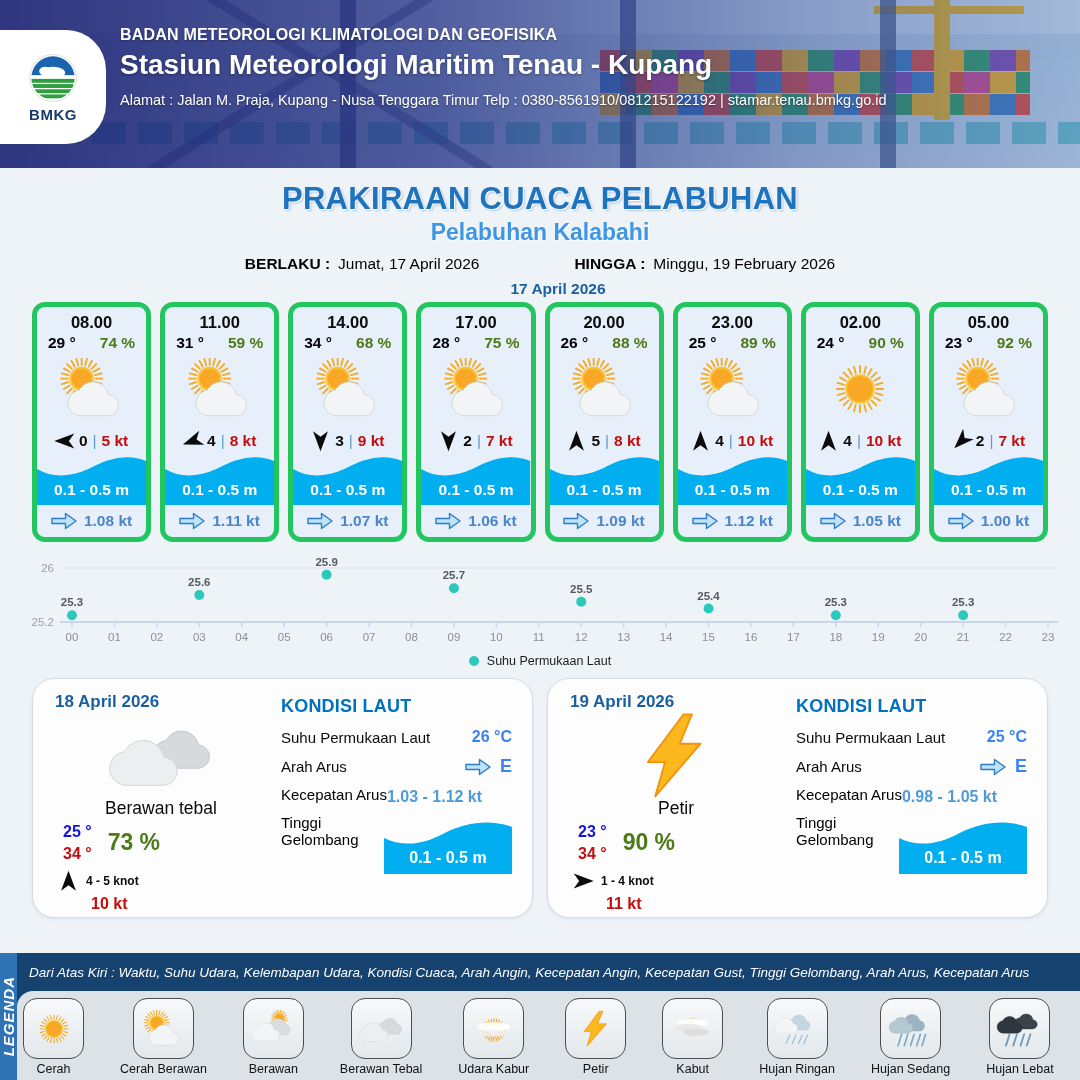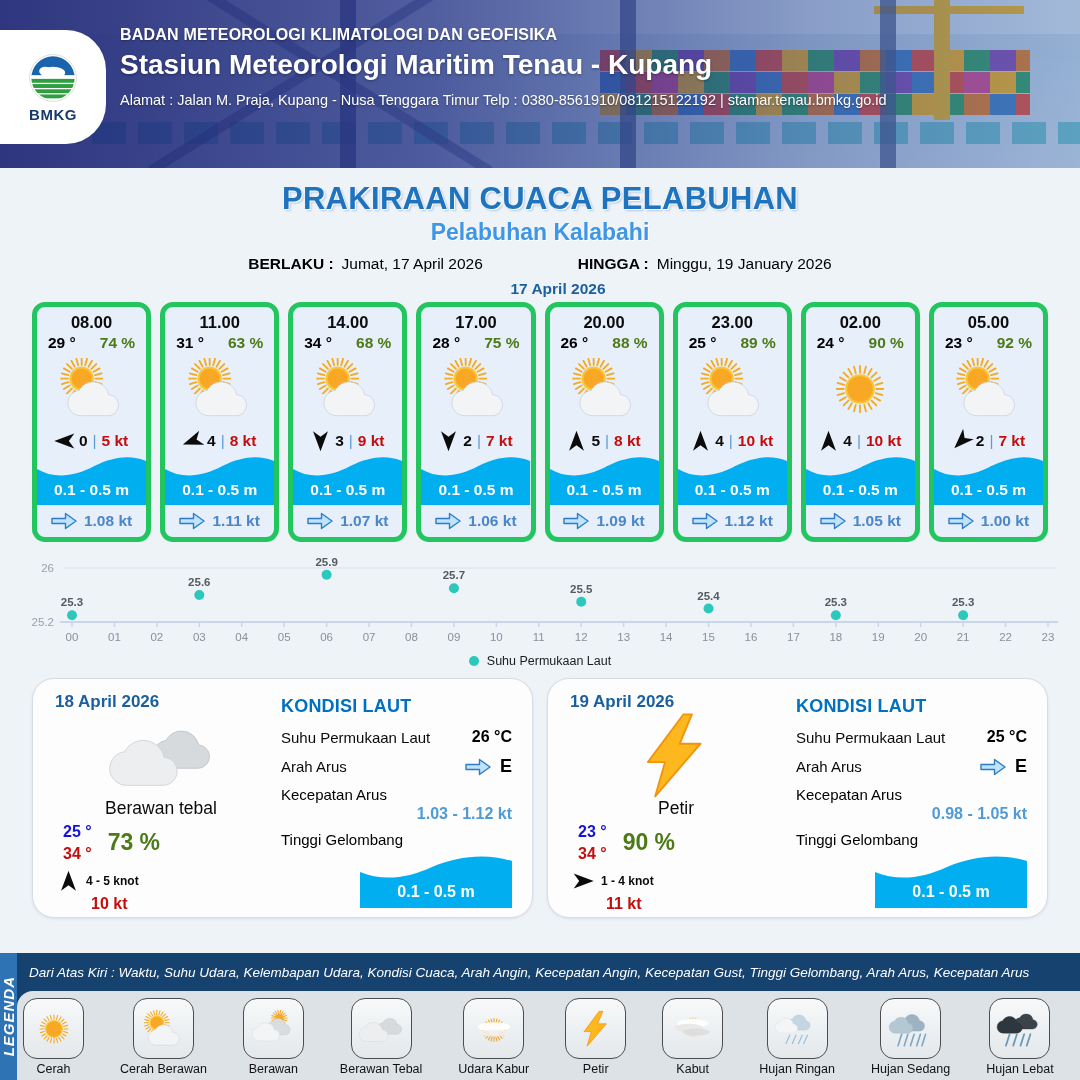--- a/index.html
+++ b/index.html
@@ -89,23 +89,23 @@
   .tmin { color:#1414d6; }
   .tmax { color:#c40e0e; }
   .d-hum { font-size:23px; font-weight:bold; color:#4c7a16; }
   .d-wind { display:flex; align-items:center; gap:8px; margin:6px 0 0 4px;
     font-size:12px; font-weight:bold; color:#0b0b0b; }
   .d-gust { margin:3px 0 0 36px; font-size:16px; font-weight:bold; color:#c40e0e; }
   .d-right { flex:1; padding-left:4px; display:flex; flex-direction:column; }
   .sea-title { font-size:18px; font-weight:bold; color:#0070c0; margin:4px 0 6px; letter-spacing:.2px; }
   .sea-row { display:flex; justify-content:space-between; align-items:center; margin:5px 0; font-size:15px; color:#0b0b0b; }
   .sea-row .sl { font-size:15px; }
-  .sea-row .sv { color:#000000; font-weight:bold; font-size:16px; }
+  .sea-row .sv { color:#3b82f6; font-weight:bold; font-size:16px; }
   .sv.dir { display:flex; align-items:center; gap:9px; font-size:18px; }
-  .sea-col { display:flex; flex-direction:column; margin:4px 0; font-size:15px; }
+  .sea-col { display:flex; flex-direction:row; margin:4px 0; font-size:15px; }
   .sea-col .sv { align-self:flex-end; color:#4e9bd8; font-weight:bold; font-size:16px; margin-top:2px; }
   .d-wave { position:relative; width:152px; height:58px; align-self:flex-end; margin-top:2px; }
   .d-wave svg { position:absolute; inset:0; width:100%; height:100%; }
   .d-wave-text { position:absolute; left:0; right:0; bottom:7px; text-align:center;
     color:#fff; font-size:16px; font-weight:bold; }
 
   
   .footer { position:absolute; left:0; right:0; bottom:0; height:127px; display:flex; }
   .leg-strip { width:36px; background:#2e74b5; display:flex; align-items:center; justify-content:center; }
   .leg-strip span { transform:rotate(180deg); writing-mode:vertical-rl;
@@ -162,21 +162,21 @@
     <div class="hdr-station">Stasiun Meteorologi Maritim Tenau - Kupang</div>
     <div class="hdr-addr">Alamat : Jalan M. Praja, Kupang - Nusa Tenggara Timur Telp : 0380-8561910/081215122192  | stamar.tenau.bmkg.go.id</div>
   </div>
 </div>
 
 <div class="title-wrap">
   <div class="main-title">PRAKIRAAN CUACA PELABUHAN</div>
   <div class="sub-title">Pelabuhan Kalabahi</div>
   <div class="validity">
     <span><b>BERLAKU :</b><span>Jumat, 17 April 2026</span></span>
-    <span><b>HINGGA :</b><span>Minggu, 19 January 2026</span></span>
+    <span><b>HINGGA :</b><span>Minggu, 19 February 2026</span></span>
   </div>
   <div class="day-label">17 April 2026</div>
 </div>
 
 <div class="cards">
 
     <div class="hcard">
       <div class="hc-time">08.00</div>
       <div class="hc-th">
         <span class="hc-temp">29 °</span>
@@ -235,21 +235,21 @@
           </svg>
         </span>
         <span>1.08 kt</span>
       </div>
     </div>
 
     <div class="hcard">
       <div class="hc-time">11.00</div>
       <div class="hc-th">
         <span class="hc-temp">31 °</span>
-        <span class="hc-hum">63 %</span>
+        <span class="hc-hum">59 %</span>
       </div>
       <div class="hc-icon">
         <svg viewBox="0 0 100 72">
           <line x1="54.0" y1="24.0" x2="62.0" y2="24.0" stroke="#f5a91f" stroke-width="2.1" stroke-linecap="round"></line>
           <line x1="53.5" y1="28.1" x2="61.2" y2="30.2" stroke="#f5a91f" stroke-width="2.1" stroke-linecap="round"></line>
           <line x1="51.9" y1="32.0" x2="58.8" y2="36.0" stroke="#f5a91f" stroke-width="2.1" stroke-linecap="round"></line>
           <line x1="49.3" y1="35.3" x2="55.0" y2="41.0" stroke="#f5a91f" stroke-width="2.1" stroke-linecap="round"></line>
           <line x1="46.0" y1="37.9" x2="50.0" y2="44.8" stroke="#f5a91f" stroke-width="2.1" stroke-linecap="round"></line>
           <line x1="42.1" y1="39.5" x2="44.2" y2="47.2" stroke="#f5a91f" stroke-width="2.1" stroke-linecap="round"></line>
           <line x1="38.0" y1="40.0" x2="38.0" y2="48.0" stroke="#f5a91f" stroke-width="2.1" stroke-linecap="round"></line>

